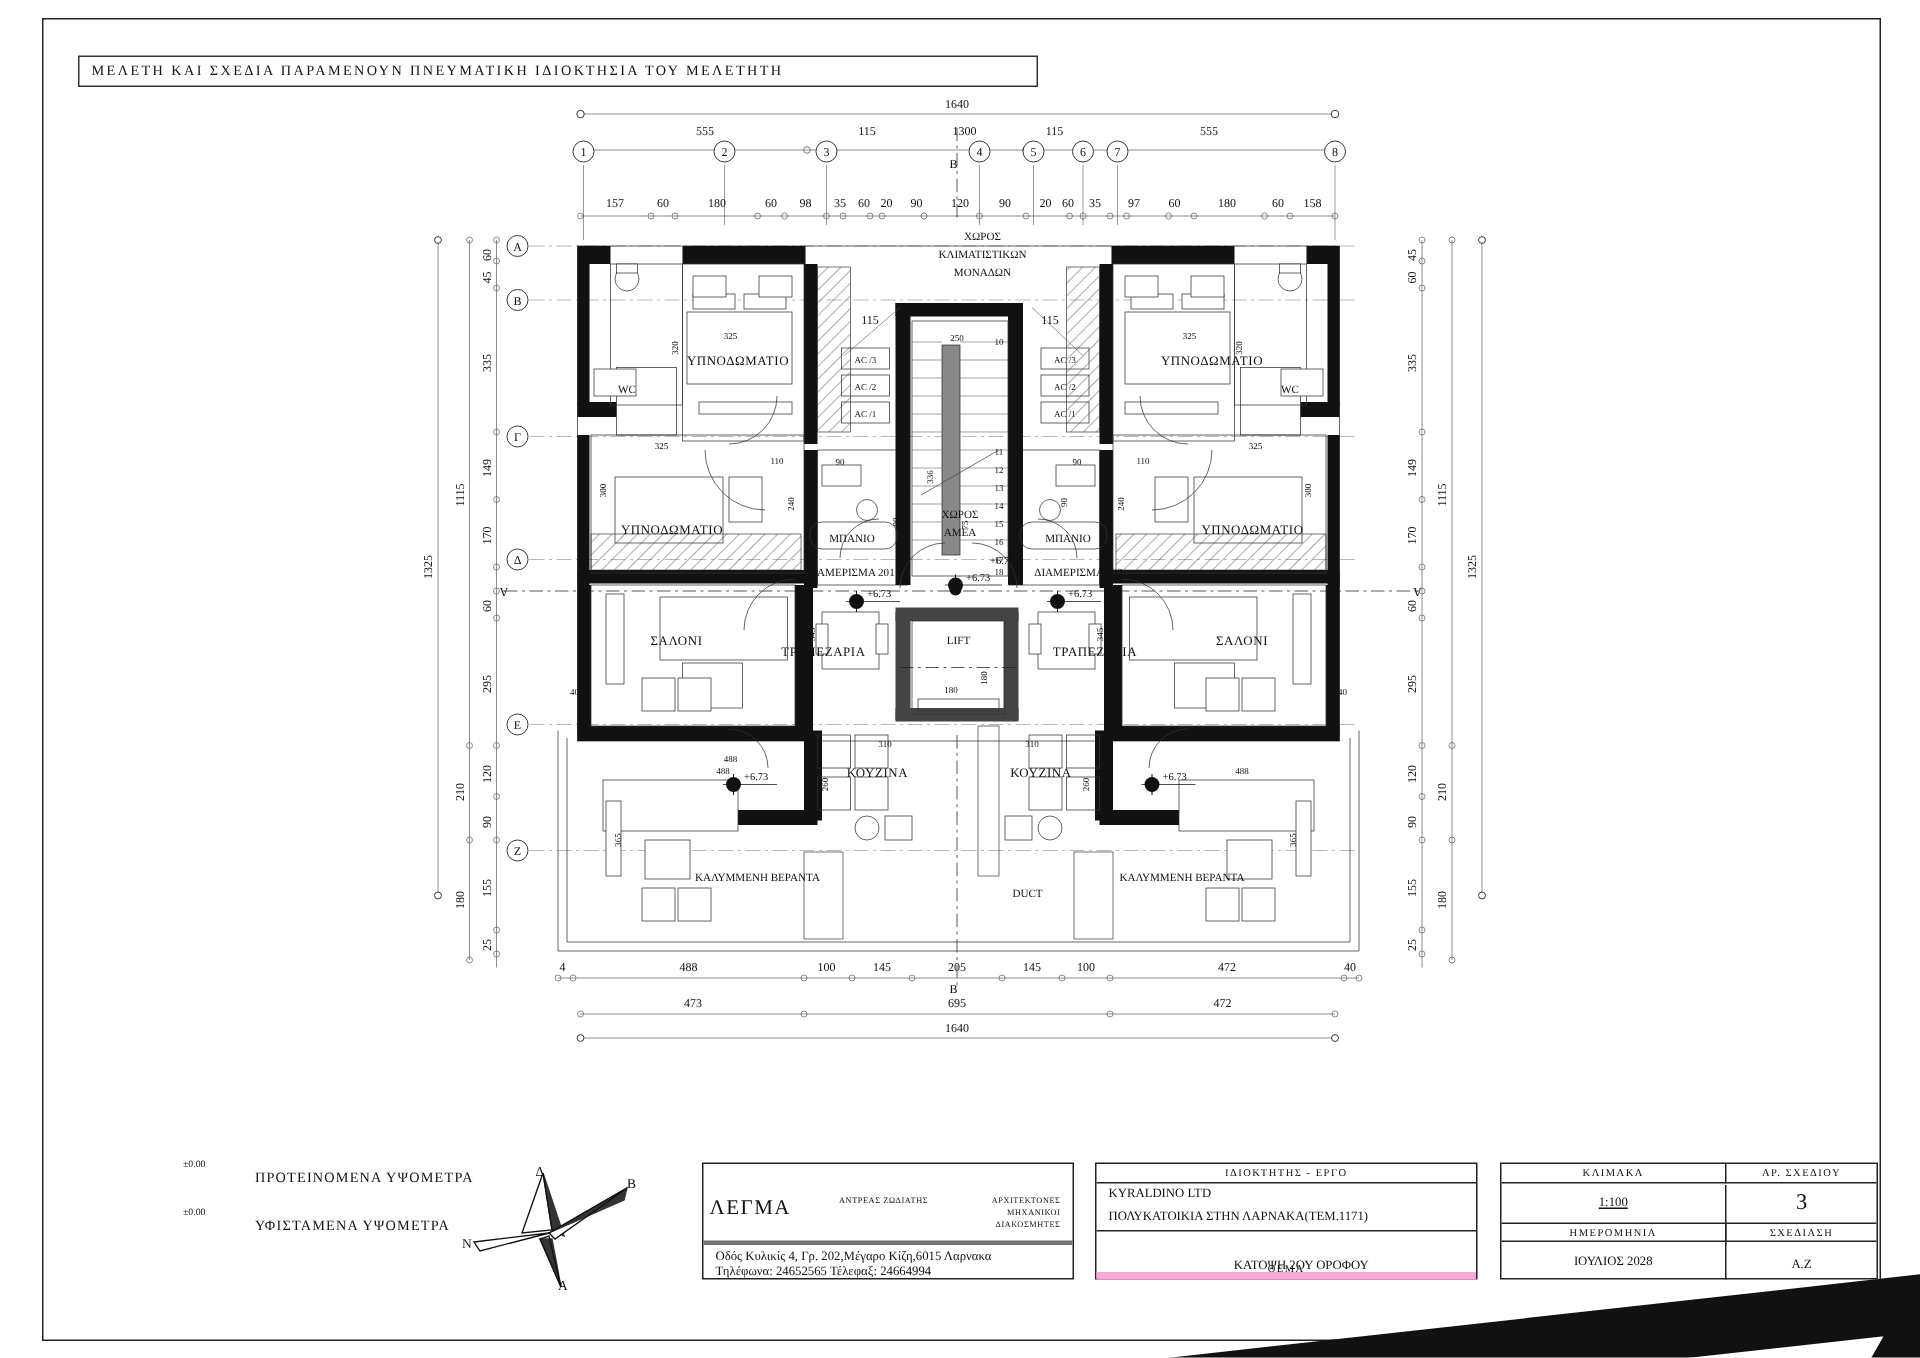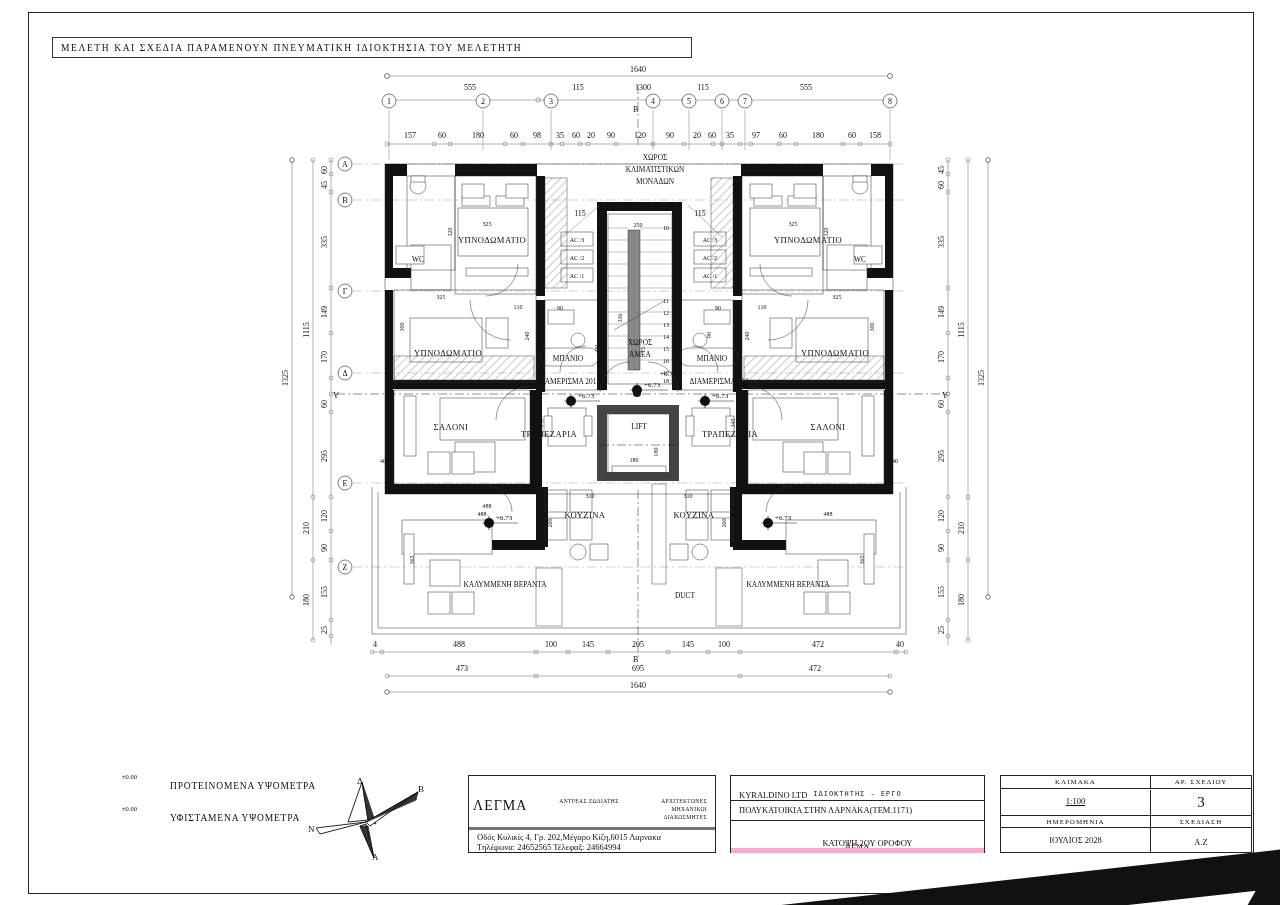--- a/index.html
+++ b/index.html
@@ -782,21 +782,21 @@
         <span style="display:block;">ΔΙΑΚΟΣΜΗΤΕΣ</span>
       </span>
     </div>
     <div class="cell" style="left:0;top:54px;width:100%;height:24px;padding-left:8px;padding-top:2px;">
       <div class="addr">Οδός  Κυλικίς 4,  Γρ.  202,Μέγαρο Κίζη,6015  Λαρνακα</div>
       <div class="addr">Τηλέφωνα:  24652565  Τέλεφαξ:  24664994</div>
     </div>
   </div>
 
   <div class="tb tb-owner">
-    <div class="cell hdr" style="left:0;top:12px;width:100%;height:13px;border-bottom:1px solid #222;padding-top:2px;font-family:Liberation Mono, monospace;">ΙΔΙΟΚΤΗΤΗΣ  -  ΕΡΓΟ</div>
+    <div class="cell hdr" style="left:0;top:0;width:100%;height:13px;border-bottom:1px solid #222;padding-top:2px;">ΙΔΙΟΚΤΗΤΗΣ  -  ΕΡΓΟ</div>
     <div class="cell val" style="left:0;top:14px;width:100%;height:15px;padding-left:8px;">KYRALDINO LTD</div>
     <div class="cell val" style="left:0;top:29px;width:100%;height:16px;padding-left:8px;border-bottom:1px solid #222;">ΠΟΛΥΚΑΤΟΙΚΙΑ ΣΤΗΝ ΛΑΡΝΑΚΑ(ΤΕΜ.1171)</div>
     <div class="cell hdr" style="left:0;top:64px;width:100%;height:13px;border-bottom:5px solid #f9a8d4;padding-top:2px;">ΘΕΜΑ</div>
     <div class="cell val" style="left:0;top:60px;width:100%;height:16px;padding-left:20px;padding-top:2px;text-align:center;">ΚΑΤΟΨΗ 2ΟΥ ΟΡΟΦΟΥ</div>
   </div>
 
   <div class="tb tb-scale">
     <div class="cell hdr" style="left:0;top:0;width:60%;height:13px;border-bottom:1px solid #222;border-right:1px solid #222;padding-top:2px;">ΚΛΙΜΑΚΑ</div>
     <div class="cell hdr" style="left:60%;top:0;width:40%;height:13px;border-bottom:1px solid #222;padding-top:2px;">ΑΡ. ΣΧΕΔΙΟΥ</div>
     <div class="cell val" style="left:0;top:14px;width:60%;height:40px;border-right:1px solid #222;text-align:center;padding-top:6px;text-decoration:underline;">1:100</div>

